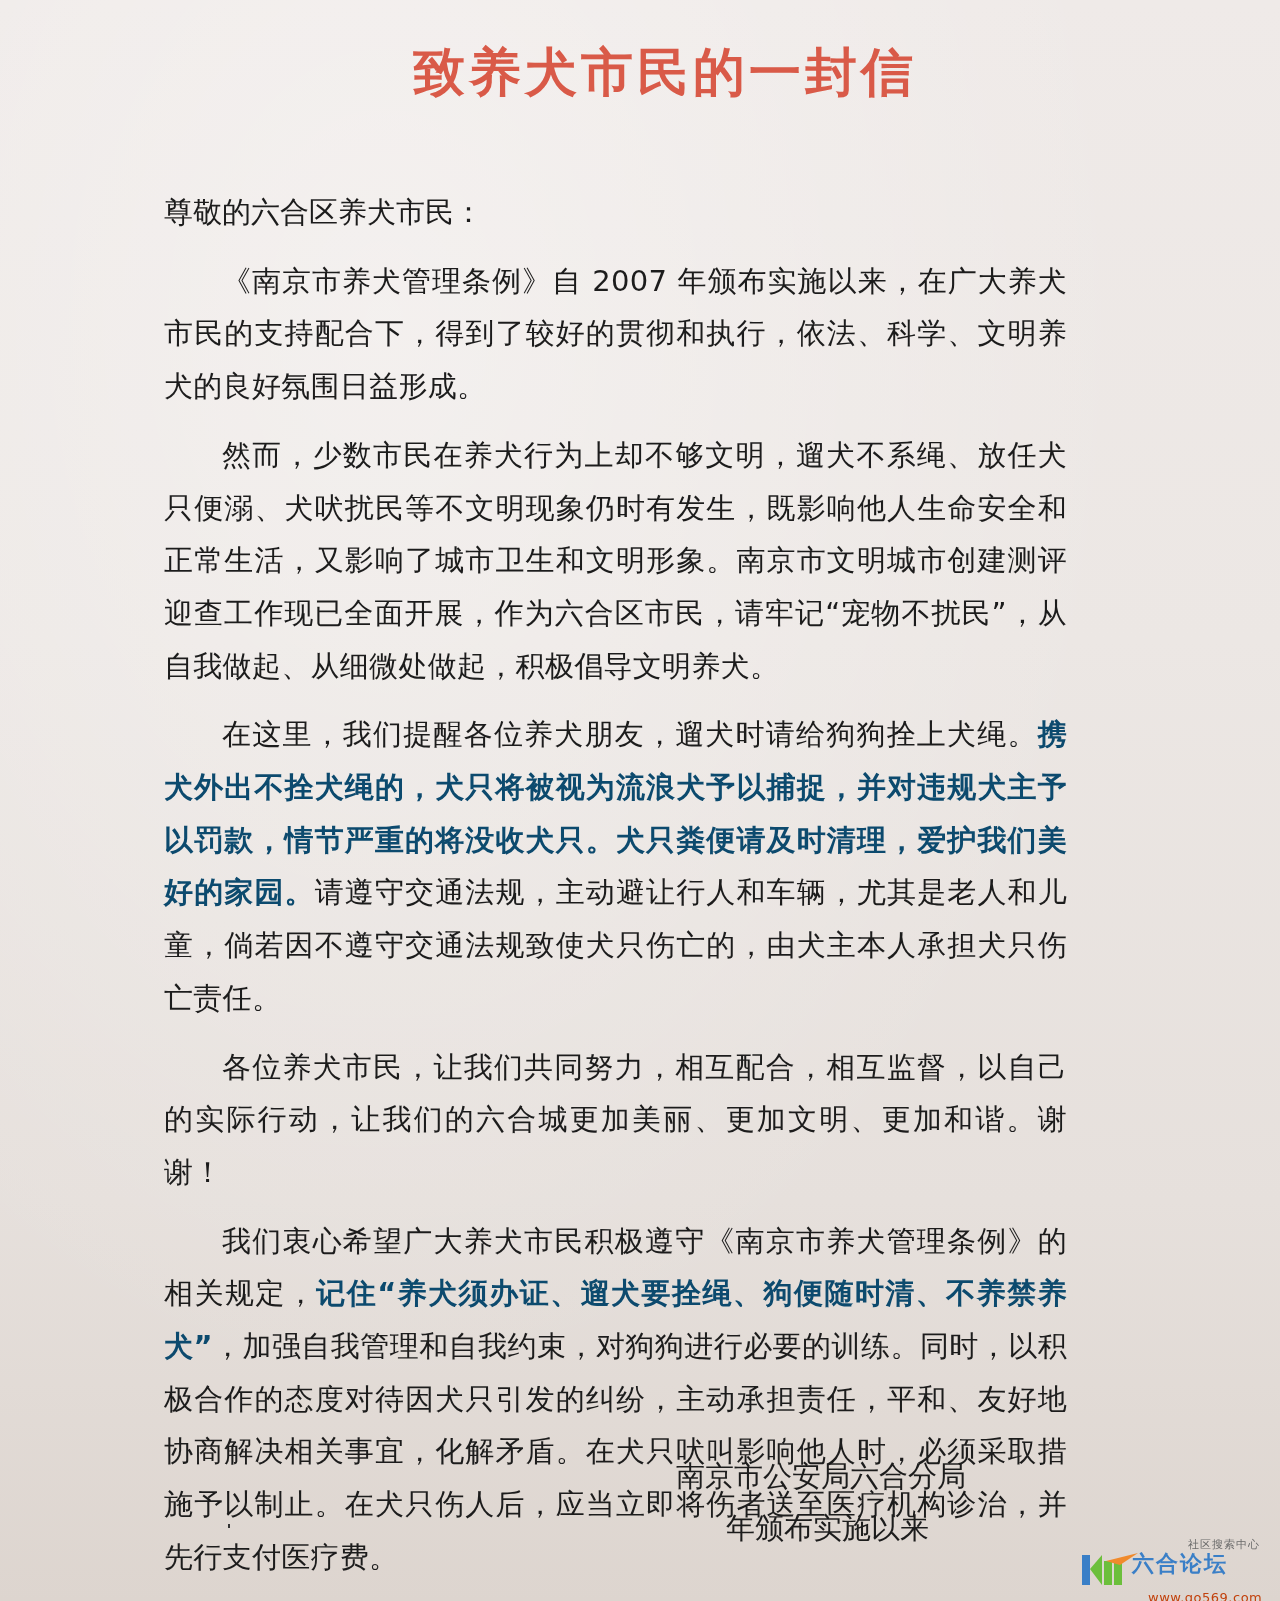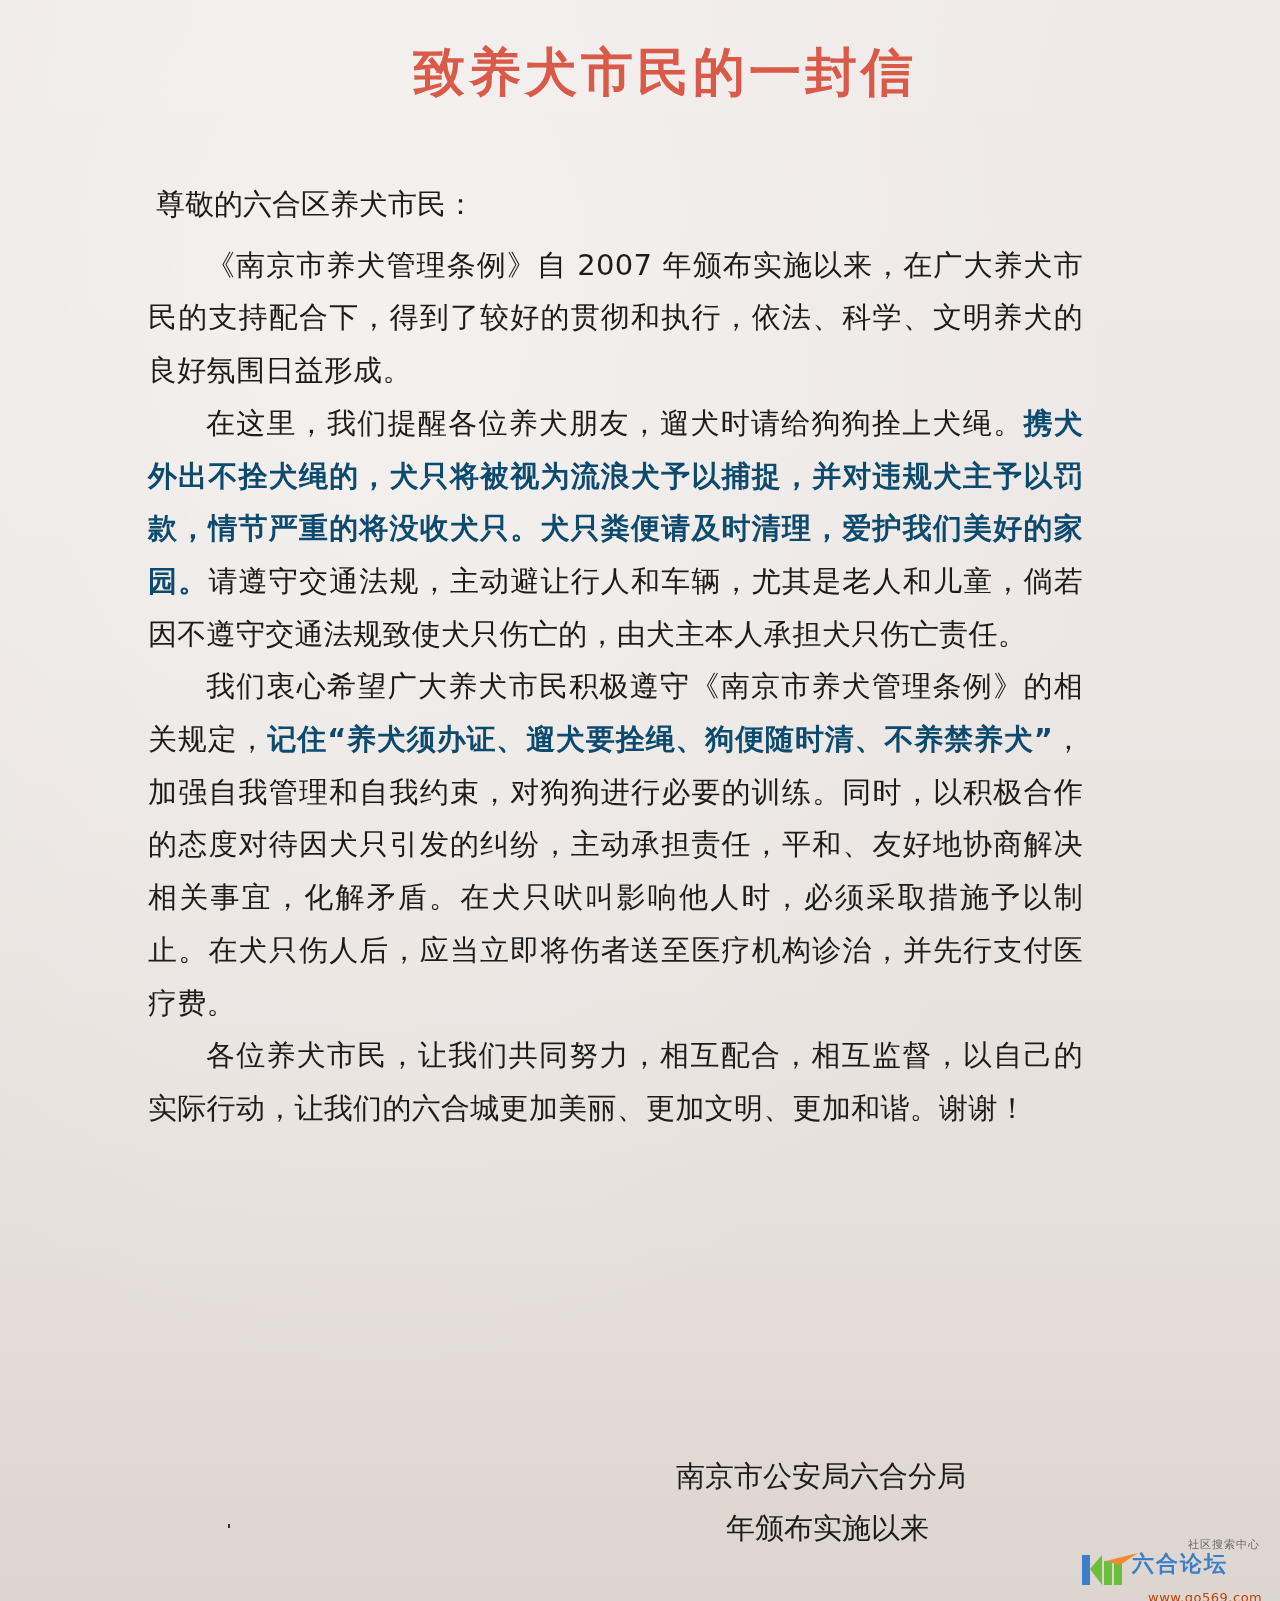--- a/index.html
+++ b/index.html
@@ -35,24 +35,24 @@
     }
     .letter {
       position: absolute;
       left: 148px;
       top: 170px;
       width: 935px;
       font-size: 29px;
       line-height: 52.7px;
     }
     .greeting {
-      margin: 8px;
+      margin: 16px;
     }
     .para {
-      margin: 0;
+      margin: 16px;
       text-indent: 58px;
       text-align: justify;
       letter-spacing: 0.3px;
     }
     .para b {
       font-weight: bold;
       color: #0c4a6e;
     }
     .signature {
       position: absolute;
@@ -120,28 +120,31 @@
 
 <h1 class="title" style="margin:0;">致养犬市民的一封信</h1>
 
 <div class="letter">
   <p class="greeting">尊敬的六合区养犬市民：</p>
 
   <p class="para">
     <span>《南京市养犬管理条例》自 2007 年颁布实施以来，在广大养犬市民的支持配合下，得到了较好的贯彻和执行，依法、科学、文明养犬的良好氛围日益形成。</span>
   </p>
 
+  <p class="para">
+    <span>然而，少数市民在养犬行为上却不够文明，遛犬不系绳、放任犬只便溺、犬吠扰民等不文明现象仍时有发生，既影响他人生命安全和正常生活，又影响了城市卫生和文明形象。南京市文明城市创建测评迎查工作现已全面开展，作为六合区市民，请牢记“宠物不扰民”，从自我做起、从细微处做起，积极倡导文明养犬。</span>
+  </p>
 
   <p class="para"><span>在这里，我们提醒各位养犬朋友，遛犬时请给狗狗拴上犬绳。</span><b>携犬外出不拴犬绳的，犬只将被视为流浪犬予以捕捉，并对违规犬主予以罚款，情节严重的将没收犬只。犬只粪便请及时清理，爱护我们美好的家园。</b><span>请遵守交通法规，主动避让行人和车辆，尤其是老人和儿童，倘若因不遵守交通法规致使犬只伤亡的，由犬主本人承担犬只伤亡责任。</span></p>
-
-  <p class="para"><span>我们衷心希望广大养犬市民积极遵守《南京市养犬管理条例》的相关规定，</span><b>记住“养犬须办证、遛犬要拴绳、狗便随时清、不养禁养犬”</b><span>，加强自我管理和自我约束，对狗狗进行必要的训练。同时，以积极合作的态度对待因犬只引发的纠纷，主动承担责任，平和、友好地协商解决相关事宜，化解矛盾。在犬只吠叫影响他人时，必须采取措施予以制止。在犬只伤人后，应当立即将伤者送至医疗机构诊治，并先行支付医疗费。</span></p>
 
   <p class="para">
     <span>各位养犬市民，让我们共同努力，相互配合，相互监督，以自己的实际行动，让我们的六合城更加美丽、更加文明、更加和谐。谢谢！</span>
   </p>
+
+  <p class="para"><span>我们衷心希望广大养犬市民积极遵守《南京市养犬管理条例》的相关规定，</span><b>记住“养犬须办证、遛犬要拴绳、狗便随时清、不养禁养犬”</b><span>，加强自我管理和自我约束，对狗狗进行必要的训练。同时，以积极合作的态度对待因犬只引发的纠纷，主动承担责任，平和、友好地协商解决相关事宜，化解矛盾。在犬只吠叫影响他人时，必须采取措施予以制止。在犬只伤人后，应当立即将伤者送至医疗机构诊治，并先行支付医疗费。</span></p>
 </div>
 
 <div class="signature">
   <div>南京市公安局六合分局</div>
   <div class="sig-date">年颁布实施以来</div>
 </div>
 
 <div class="dot-mark"></div>
 
 <div class="watermark">

